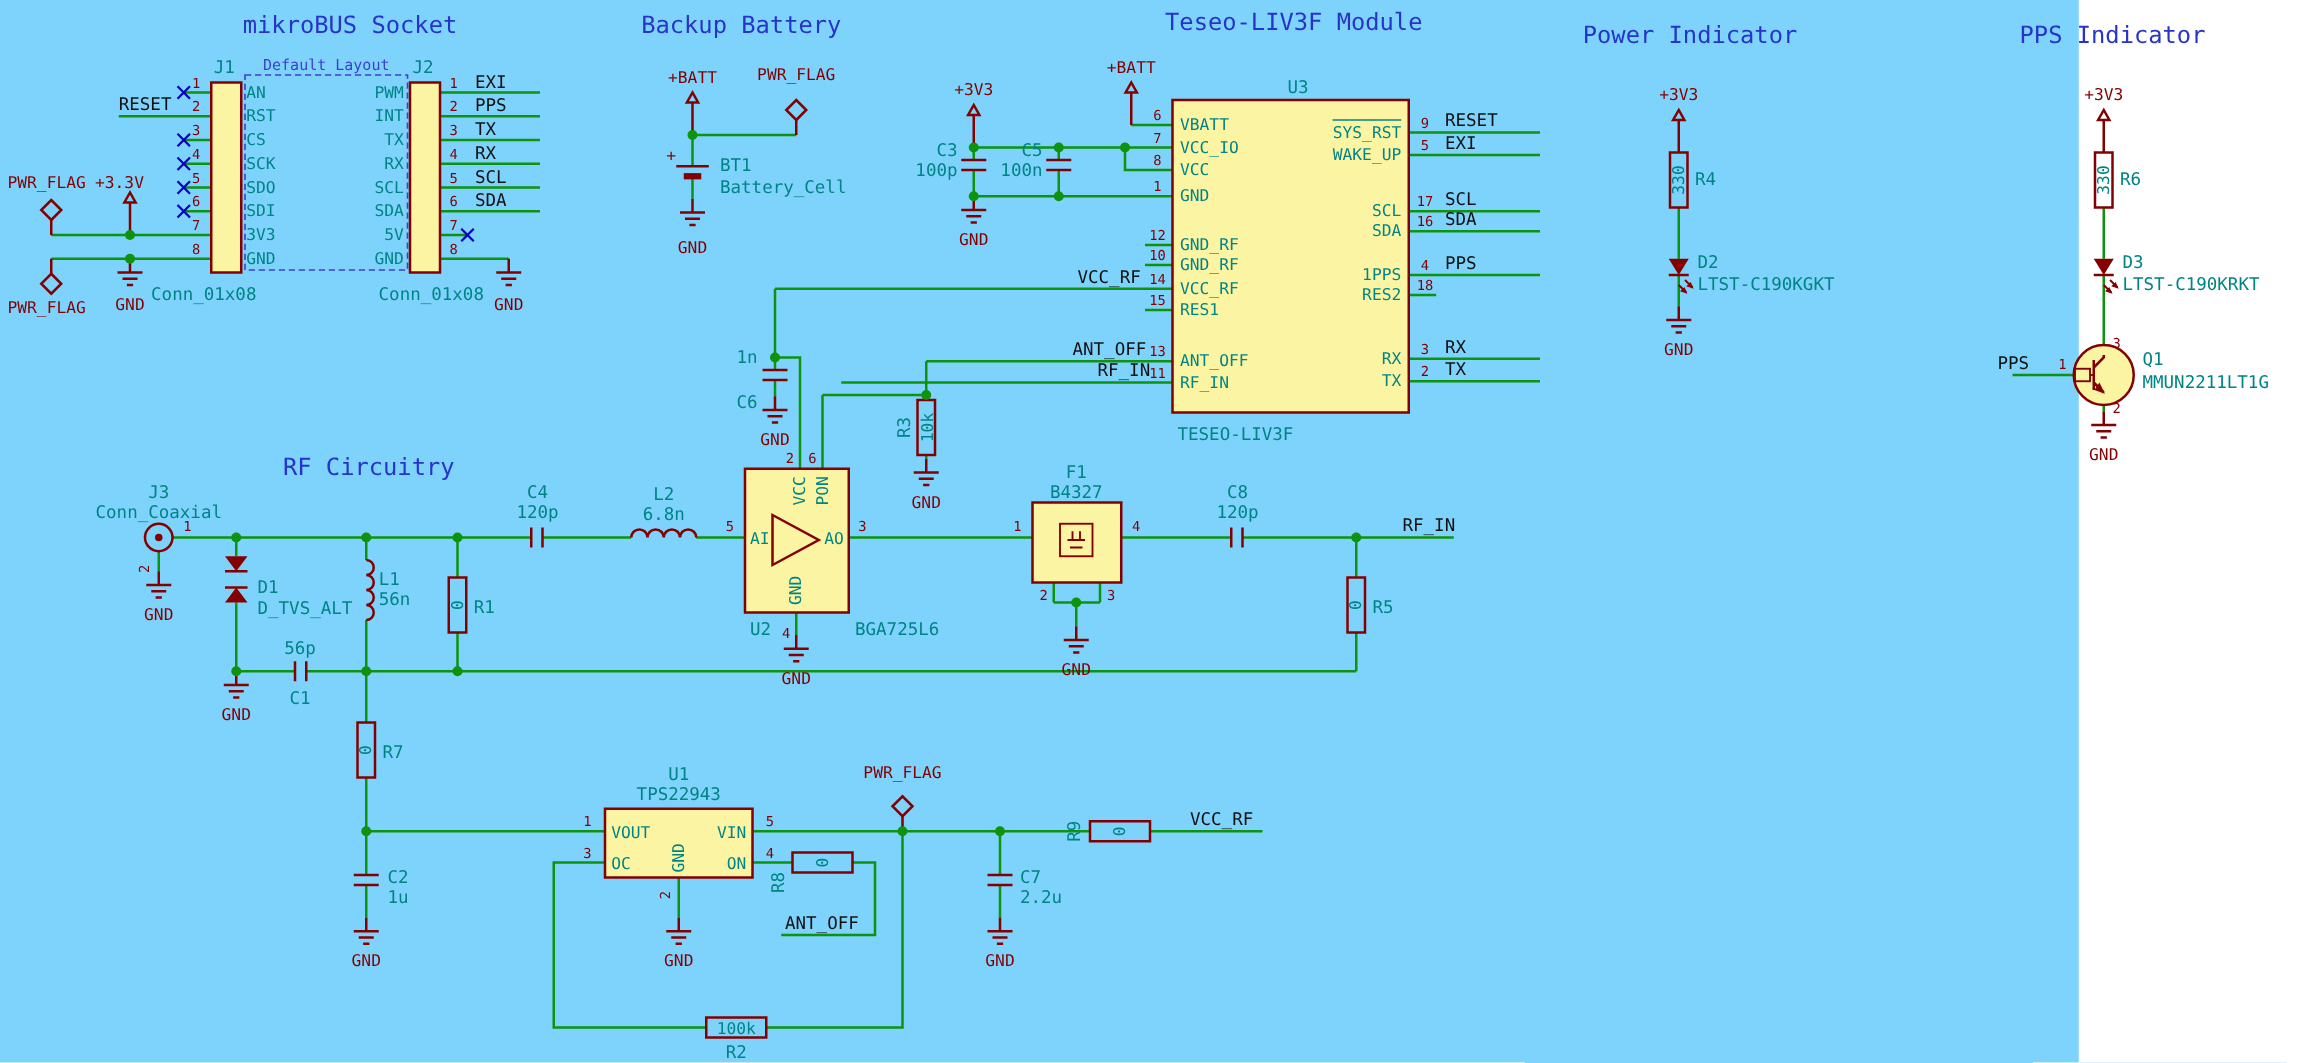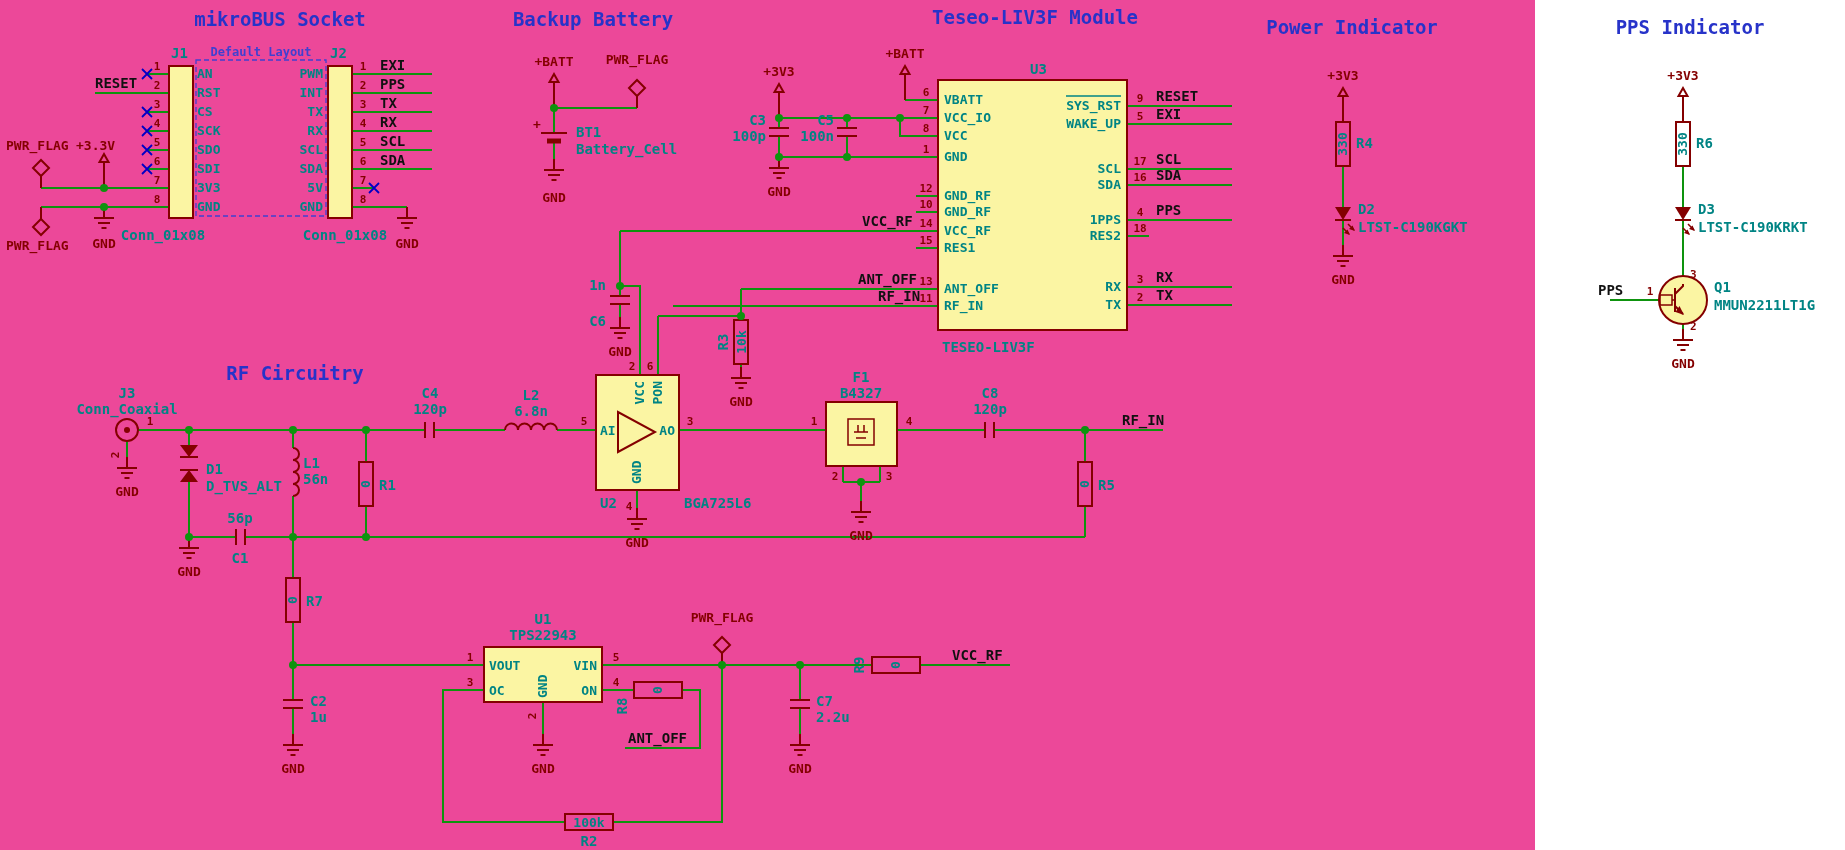--- a/index.html
+++ b/index.html
@@ -1,16 +1,16 @@
 <!DOCTYPE html>
 <html><head>
 <meta charset="utf-8">
 <style>
   html,body{margin:0;padding:0;background:#ffffff;}
-  .canvas{width:1535px;height:850px;position:relative;background:#ec4899;font-weight:bold;}
+  .canvas{width:1663px;height:850px;position:relative;background:#7dd3fc;}
   svg{display:block;}
   text{font-family:"DejaVu Sans Mono","Liberation Mono",monospace;}
   .w{stroke:#0e930e;stroke-width:2;fill:none;}
   .sym{stroke:#840000;stroke-width:2;fill:none;}
   .sym1{stroke:#840000;stroke-width:1.5;fill:none;}
   .symf{stroke:#840000;stroke-width:2;fill:#fbf5a3;}
   .solid{fill:#840000;stroke:none;}
   .jd{fill:#0e930e;stroke:none;}
   .nc{stroke:#0000c4;stroke-width:1.8;fill:none;}
   .dash{stroke:#4040d0;stroke-width:1.3;fill:none;stroke-dasharray:5 3;}

